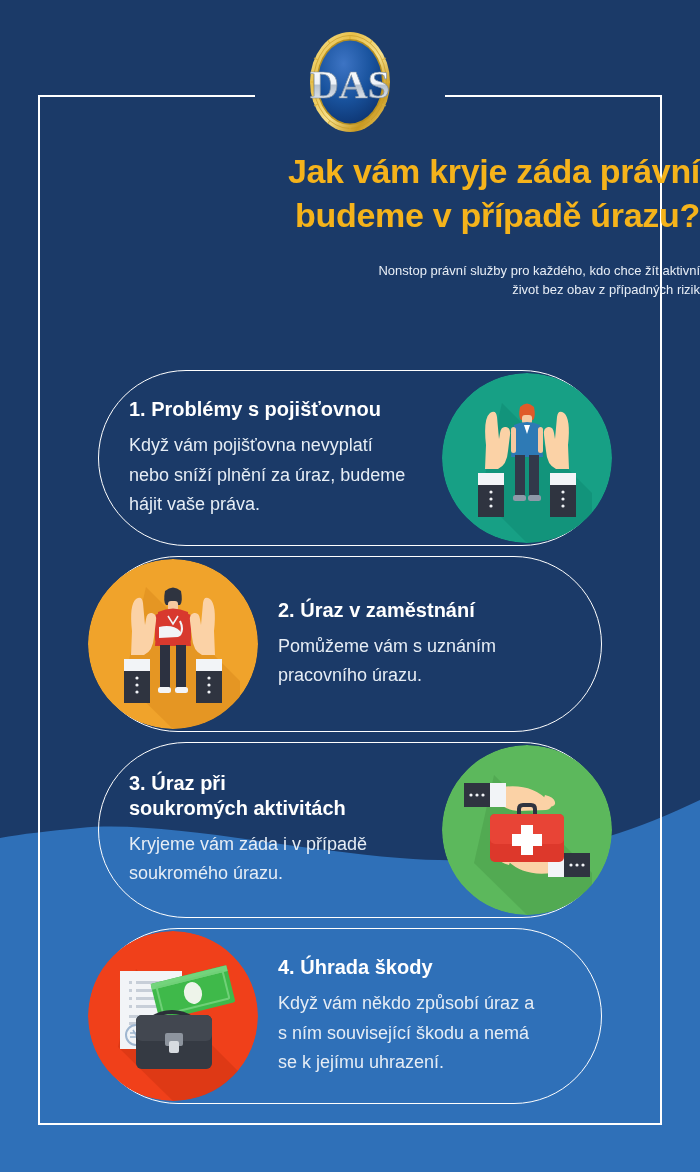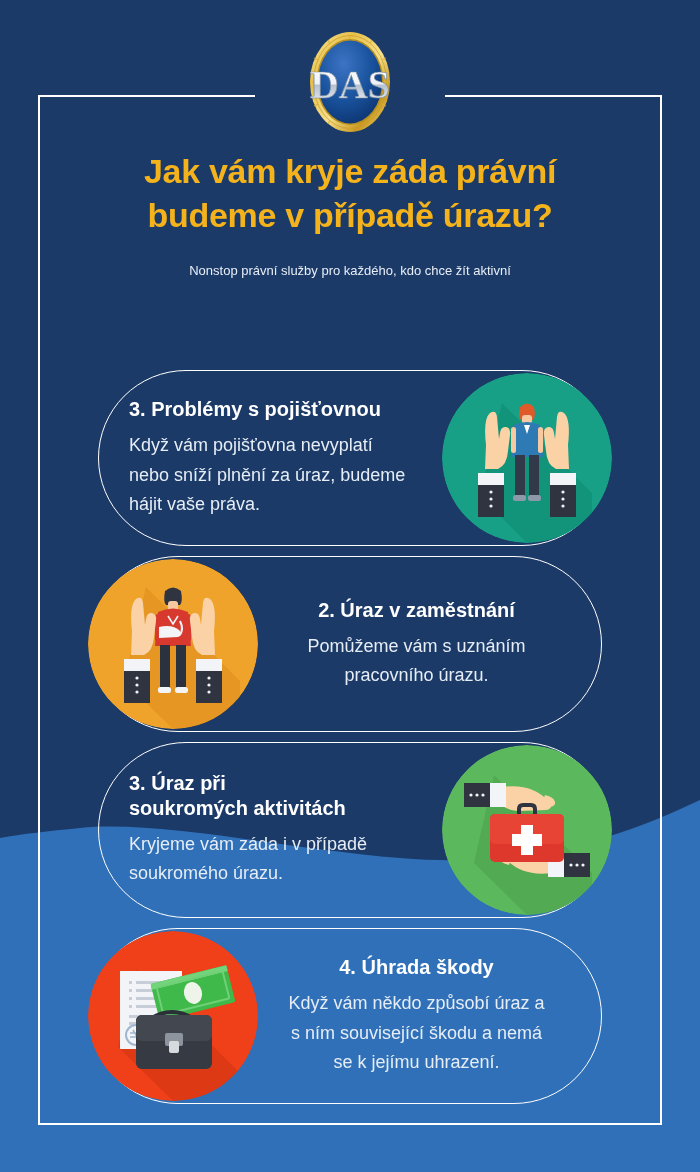--- a/index.html
+++ b/index.html
@@ -26,21 +26,21 @@
     width:190px; height:16px;
   }
   
   .logo {
     position:absolute;
     left:298px; top:28px;
     width:104px; height:108px;
     z-index:5;
   }
   
-  .header { position:absolute; left:0; top:150px; width:700px; text-align:center; }
+  .header { position:absolute; left:0; top:150px; width:700px; text-align:right; }
   .title {
     color:#f5b31b;
     font-size:34px;
     font-weight:bold;
     line-height:1.28;
     letter-spacing:-0.3px;
   }
   .subtitle {
     margin-top:24px;
     color:#e8eef6;
@@ -64,21 +64,21 @@
   .card-icon {
     width:170px; height:170px;
     flex:0 0 170px;
     border-radius:50%;
     overflow:hidden;
     position:relative;
   }
   .card.left-icon  .card-icon { margin-left:-3px; }
   .card.right-icon .card-icon { margin-right:-3px; }
   .card-body { flex:1; padding:0 20px; }
-  .card.left-icon  .card-body { text-align:center; padding-right:46px; }
+  .card.left-icon  .card-body { text-align:left; padding-right:46px; }
   .card.right-icon .card-body { text-align:left;  padding-left:30px; }
   .card-title {
     color:#ffffff;
     font-size:20px;
     font-weight:bold;
     line-height:1.22;
     margin-bottom:10px;
   }
   .card-text {
     color:#e6edf5;
@@ -133,20 +133,21 @@
   <text x="52" y="70" font-family="'Liberation Serif', serif" font-size="40" font-weight="bold" text-anchor="middle" fill="url(#silver)" stroke="#7d8ea0" stroke-width="0.7">DAS</text>
 </svg>
 
 <div class="header">
   <div class="title">
     <div>Jak vám kryje záda právní</div>
     <div>budeme v případě úrazu?</div>
   </div>
   <div class="subtitle">
     <div>Nonstop právní služby pro každého, kdo chce žít aktivní</div>
+    <div>život bez obav z případných rizik</div>
   </div>
 </div>
 
 <div class="cards">
 
   <div class="card right-icon">
     <div class="card-icon">
       <svg class="svg-ico" viewBox="0 0 170 170">
         <circle cx="85" cy="85" r="85" fill="#17a085"></circle>
         <path d="M60,30 L150,120 L150,150 Q125,168 85,170 L38,123 Z" fill="#0f8a72" opacity="0.55"></path>
@@ -175,21 +176,21 @@
         <rect x="108" y="100" width="26" height="13" fill="#f2f4f7"></rect>
         <rect x="108" y="112" width="26" height="32" fill="#2f3440"></rect>
         <g fill="#f2f4f7">
             <circle cx="121" cy="119" r="1.6"></circle>
             <circle cx="121" cy="126" r="1.6"></circle>
             <circle cx="121" cy="133" r="1.6"></circle>
           </g>
       </svg>
     </div>
     <div class="card-body">
-      <div class="card-title">3. Problémy s pojišťovnou</div>
+      <div class="card-title">1. Problémy s pojišťovnou</div>
       <div class="card-text">
         <div>Když vám pojišťovna nevyplatí</div>
         <div>nebo sníží plnění za úraz, budeme</div>
         <div>hájit vaše práva.</div>
       </div>
     </div>
   </div>
 
   <div class="card left-icon">
     <div class="card-icon">

